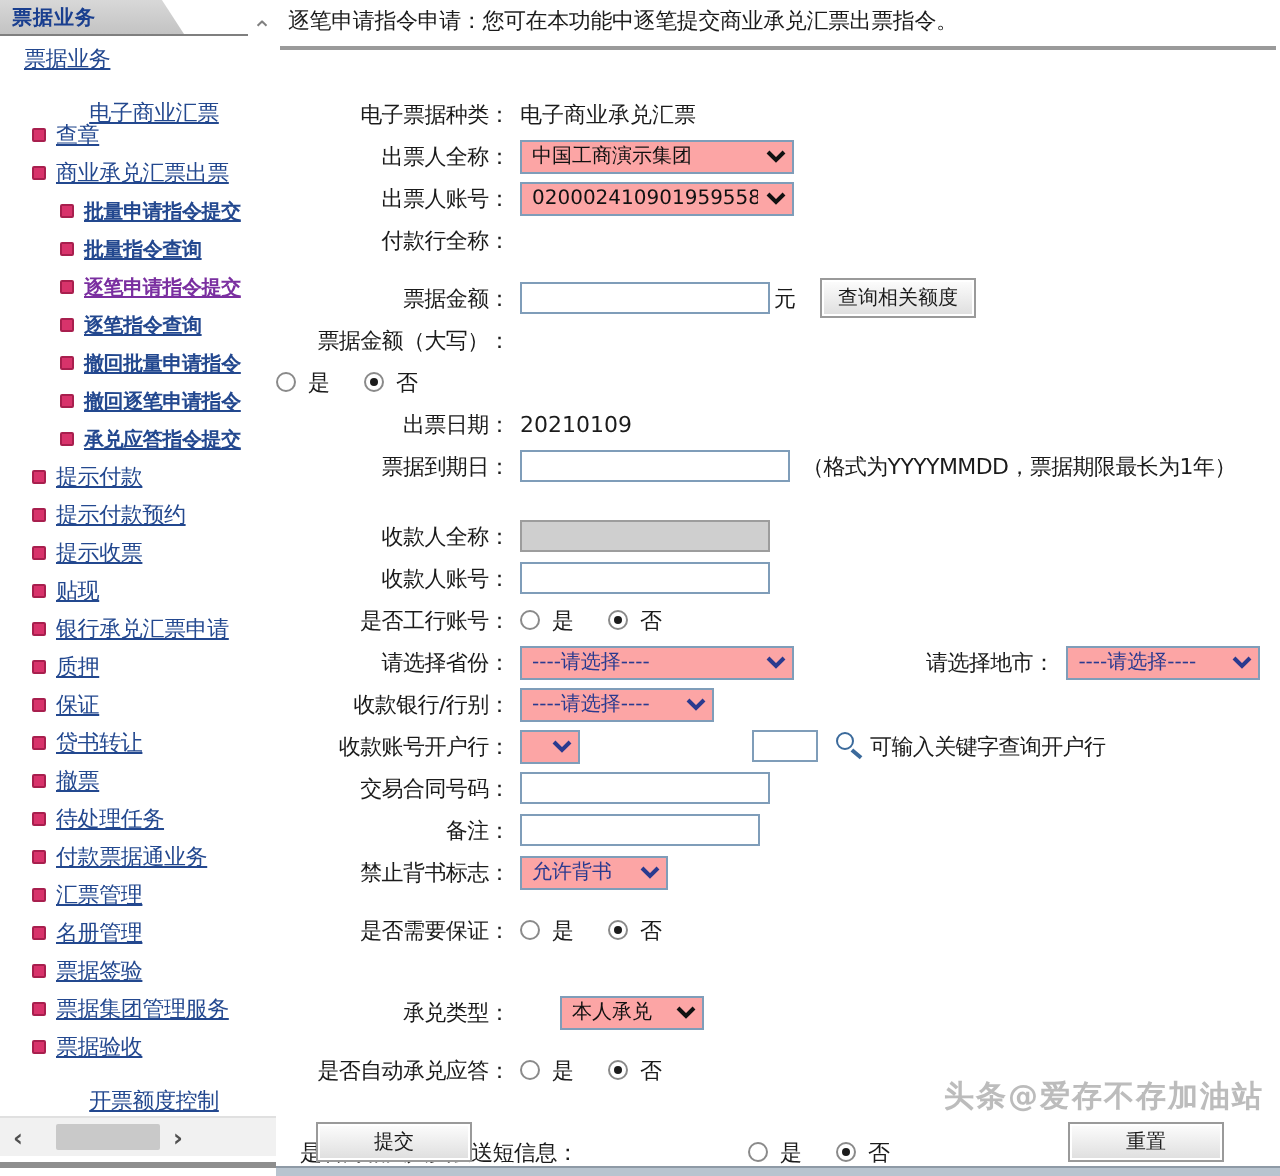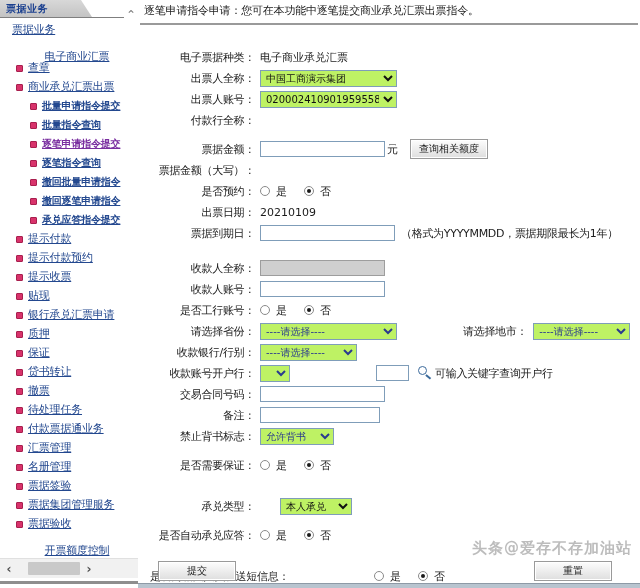--- a/index.html
+++ b/index.html
@@ -184,21 +184,21 @@
   }
   input.tbox.ro { background: #cfcfcf; border: 1px solid #9d9d9d; }
   .w125 { width: 125px; }
   .w120 { width: 120px; }
   .w135 { width: 135px; }
   .w33  { width: 33px; }
 
   select.sel {
     height: 17px;
     border: 1px solid #7f9db9;
-    background: #bef264;
+    background: #fca5a5;
     font-size: 10px;
     font-family: "DejaVu Sans", "Liberation Sans", sans-serif;
     color: #2a3a8f;
     padding: 0 1px;
     outline: none;
   }
   select.sel.dark { color: #111; }
   .s135 { width: 137px; }
   .s95  { width: 97px; }
   .s72  { width: 74px; }
@@ -479,21 +479,20 @@
         <span class="plain" style="margin-left:2px">元</span>
         <button class="btn btn-query">查询相关额度</button>
       </div>
 
       <div class="row">
         <div class="lab">票据金额（大写）：</div>
         <div class="plain"></div>
       </div>
 
       <div class="row">
-        <div class="lab">是否预约：</div>
         <div class="radios">
           <span class="rdo"></span>
           <span class="rtxt">是</span>
           <span class="rdo on"></span>
           <span class="rtxt last">否</span>
         </div>
       </div>
 
       <div class="row">
         <div class="lab">出票日期：</div>

